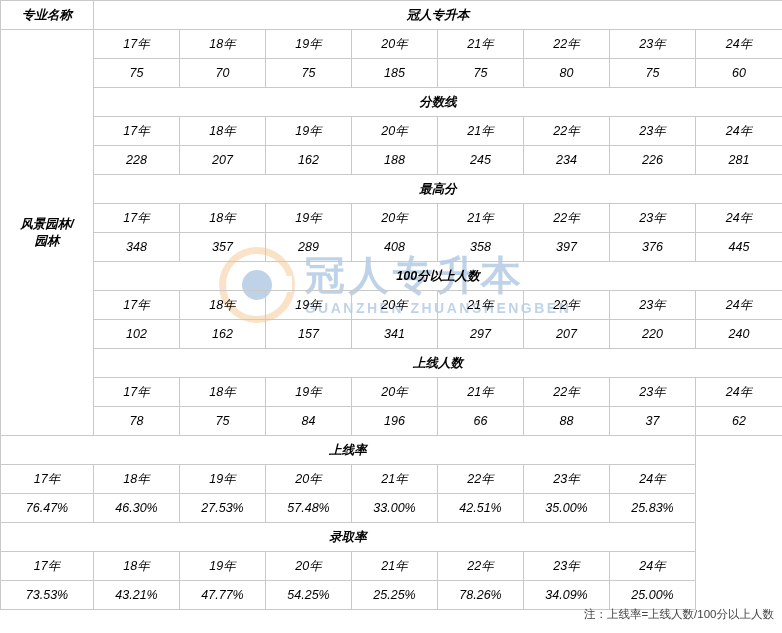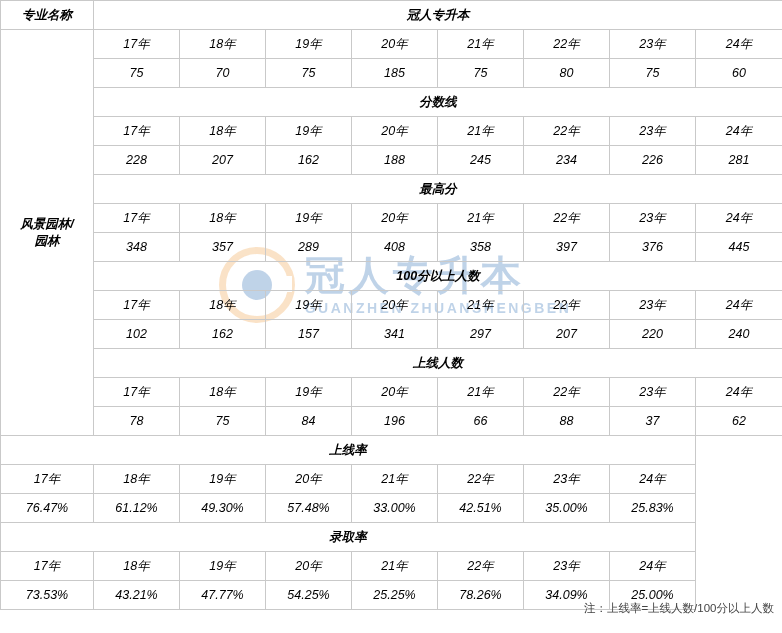--- a/index.html
+++ b/index.html
@@ -124,21 +124,21 @@
     font-size: 12.5px;
     background: transparent;
   }
   td.val {
     font-size: 12.5px;
     background: transparent;
   }
   .note {
     position: absolute;
     right: 8px;
-    bottom: 16px;
+    bottom: 10px;
     text-align: left;
     font-size: 11.5px;
     color: #444444;
     line-height: 1.6;
     z-index: 2;
   }
 </style>
 </head>
 <body>
 
@@ -299,22 +299,22 @@
         <td class="year">18年</td>
         <td class="year">19年</td>
         <td class="year">20年</td>
         <td class="year">21年</td>
         <td class="year">22年</td>
         <td class="year">23年</td>
         <td class="year">24年</td>
       </tr>
       <tr>
         <td class="val">76.47%</td>
-        <td class="val">61.12%</td>
-        <td class="val">49.30%</td>
+        <td class="val">46.30%</td>
+        <td class="val">27.53%</td>
         <td class="val">57.48%</td>
         <td class="val">33.00%</td>
         <td class="val">42.51%</td>
         <td class="val">35.00%</td>
         <td class="val">25.83%</td>
       </tr>
 
       <tr>
         <td class="section" colspan="8">录取率</td>
       </tr>

